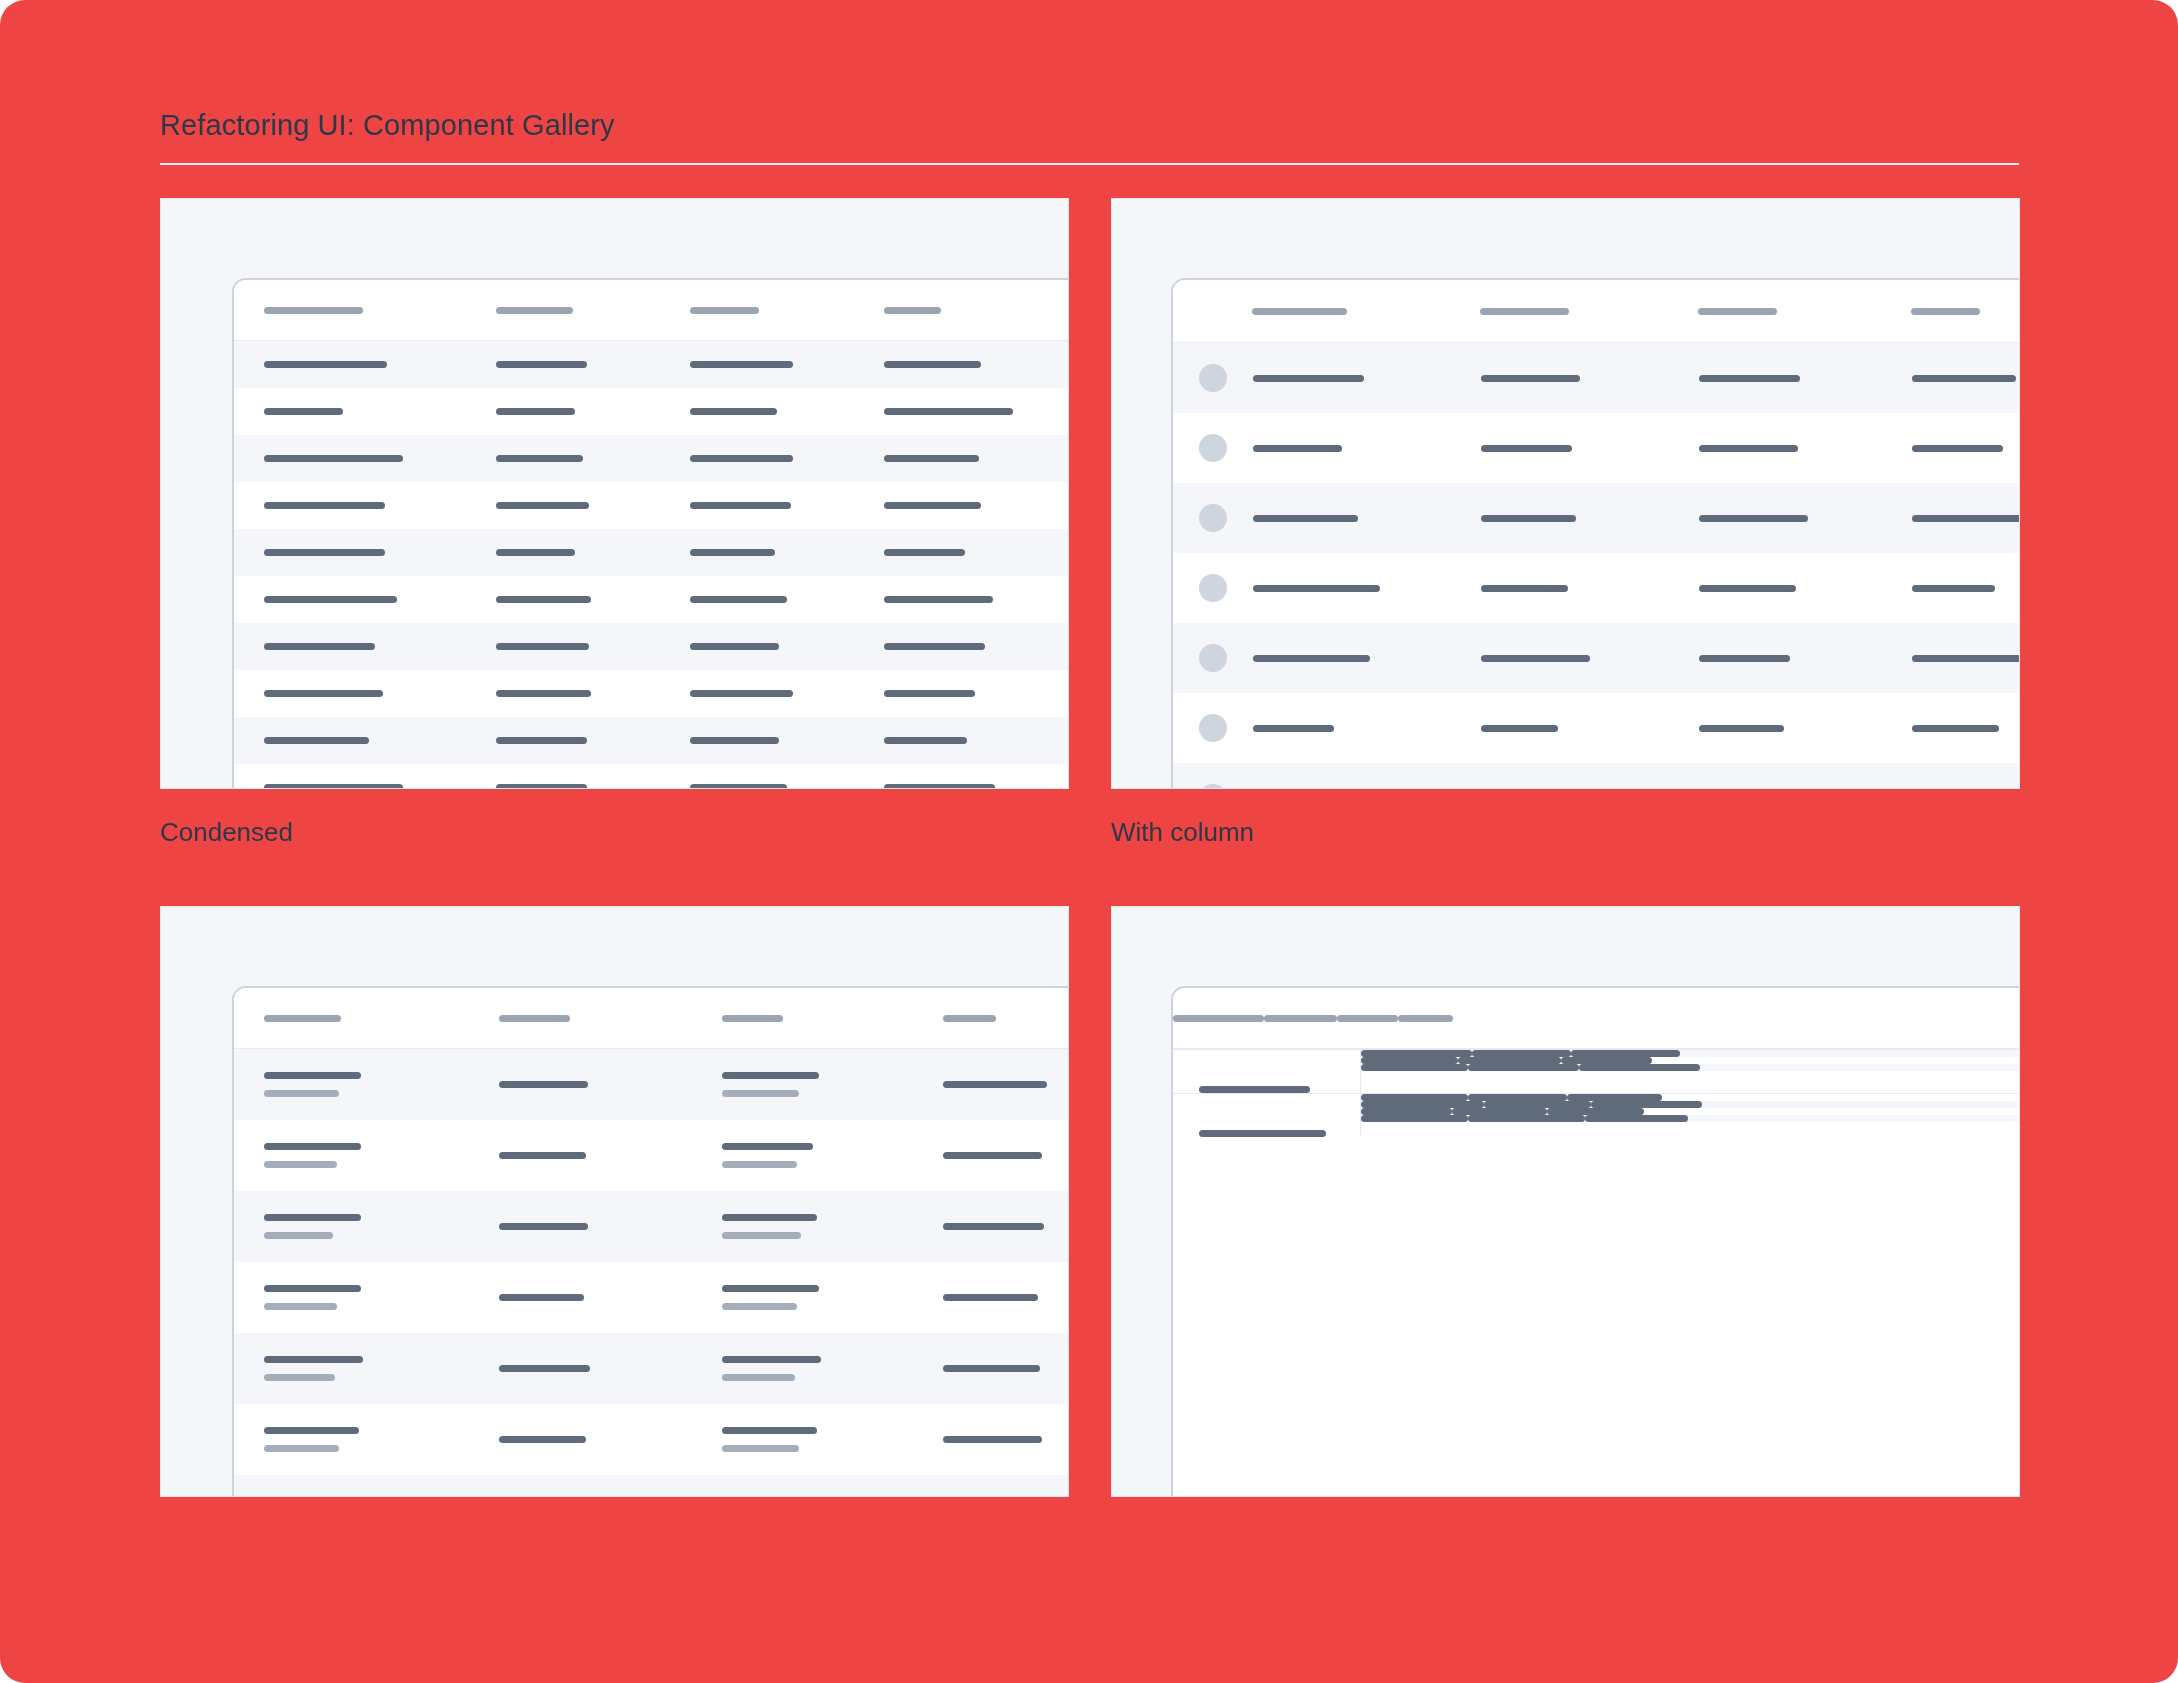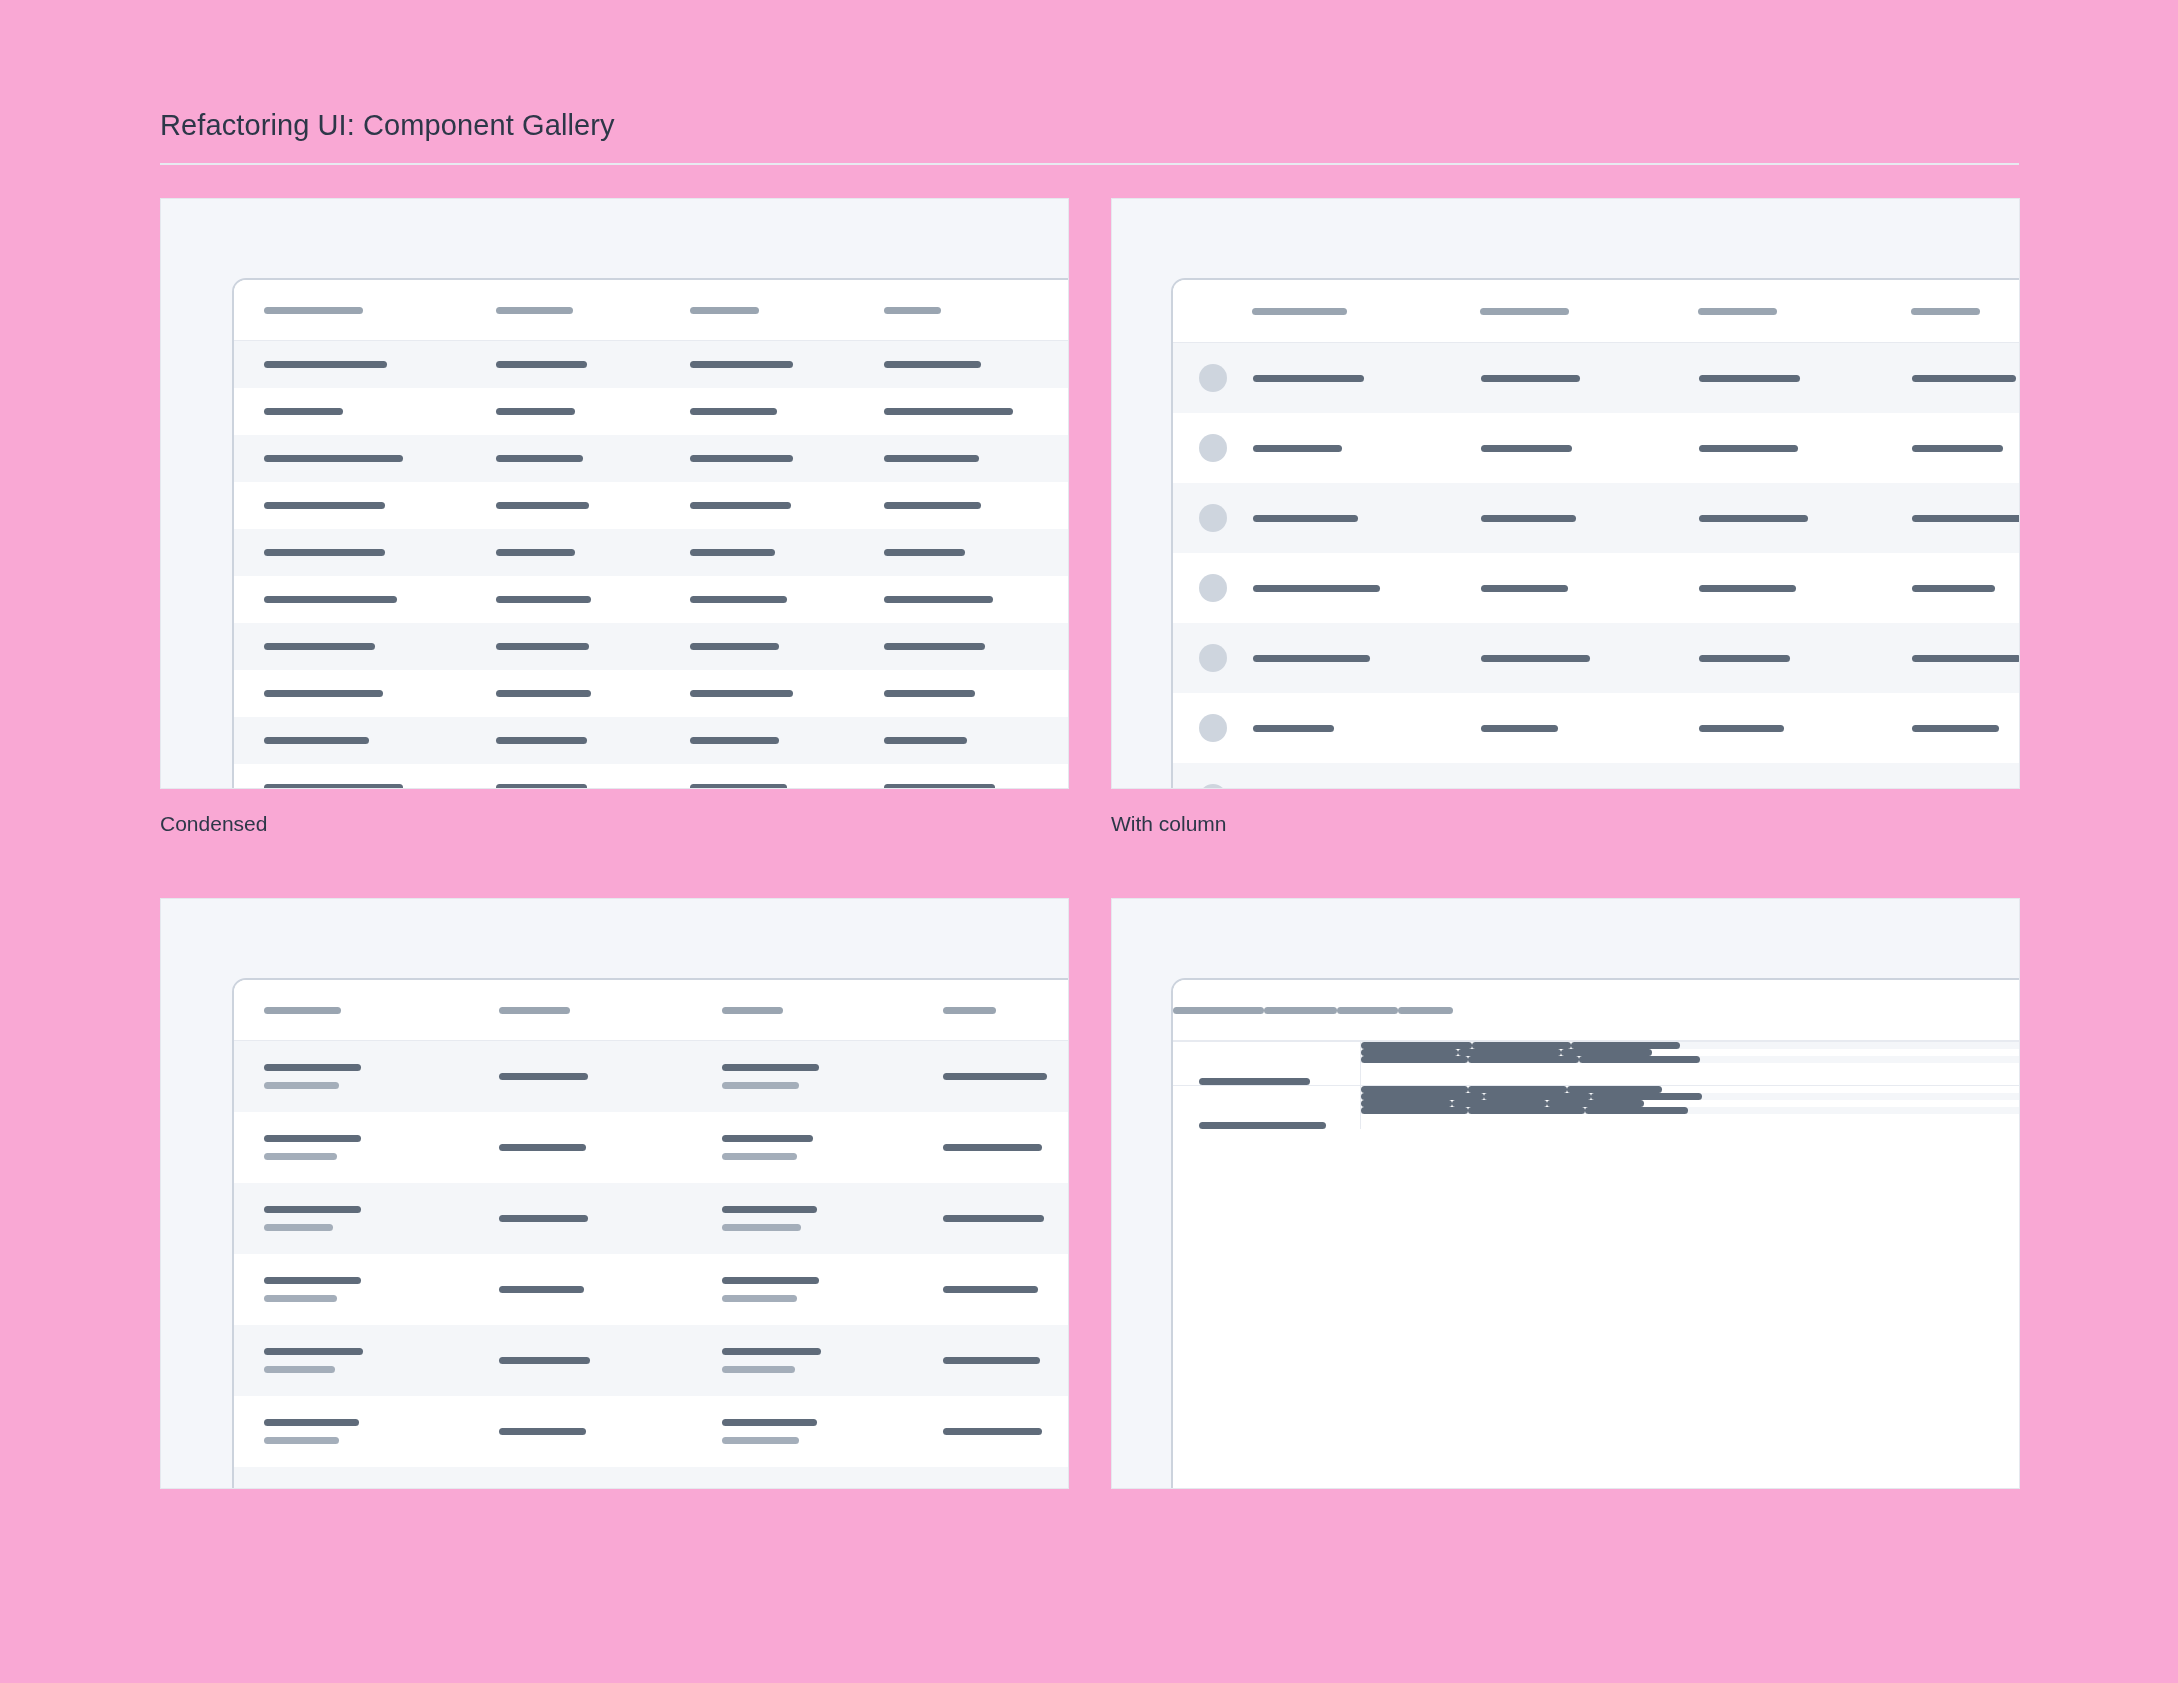--- a/index.html
+++ b/index.html
@@ -9,22 +9,23 @@
     width: 2178px;
     height: 1683px;
     background: #ffffff;
     font-family: "Liberation Sans", sans-serif;
   }
 
   .page {
     position: relative;
     width: 2178px;
     height: 1683px;
-    background: #f9a8d4;
+    background: #ef4444;
     overflow: hidden;
+    border-radius: 25px;
   }
 
   
   .page-header {
     position: absolute;
     left: 160px;
     top: 107px;
     width: 1859px;
   }
   .page-title {
@@ -59,22 +60,22 @@
   .preview-card {
     position: relative;
     width: 909px;
     height: 591px;
     background: #f4f6fa;
     border: 1px solid #e5e8ee;
     overflow: hidden;
   }
 
   .caption {
-    margin-top: 22px;
-    font-size: 21px;
+    margin-top: 30px;
+    font-size: 26px;
     line-height: 26px;
     color: #2d3748;
     font-weight: 400;
     white-space: nowrap;
   }
 
   
   .table-panel {
     position: absolute;
     background: #ffffff;

